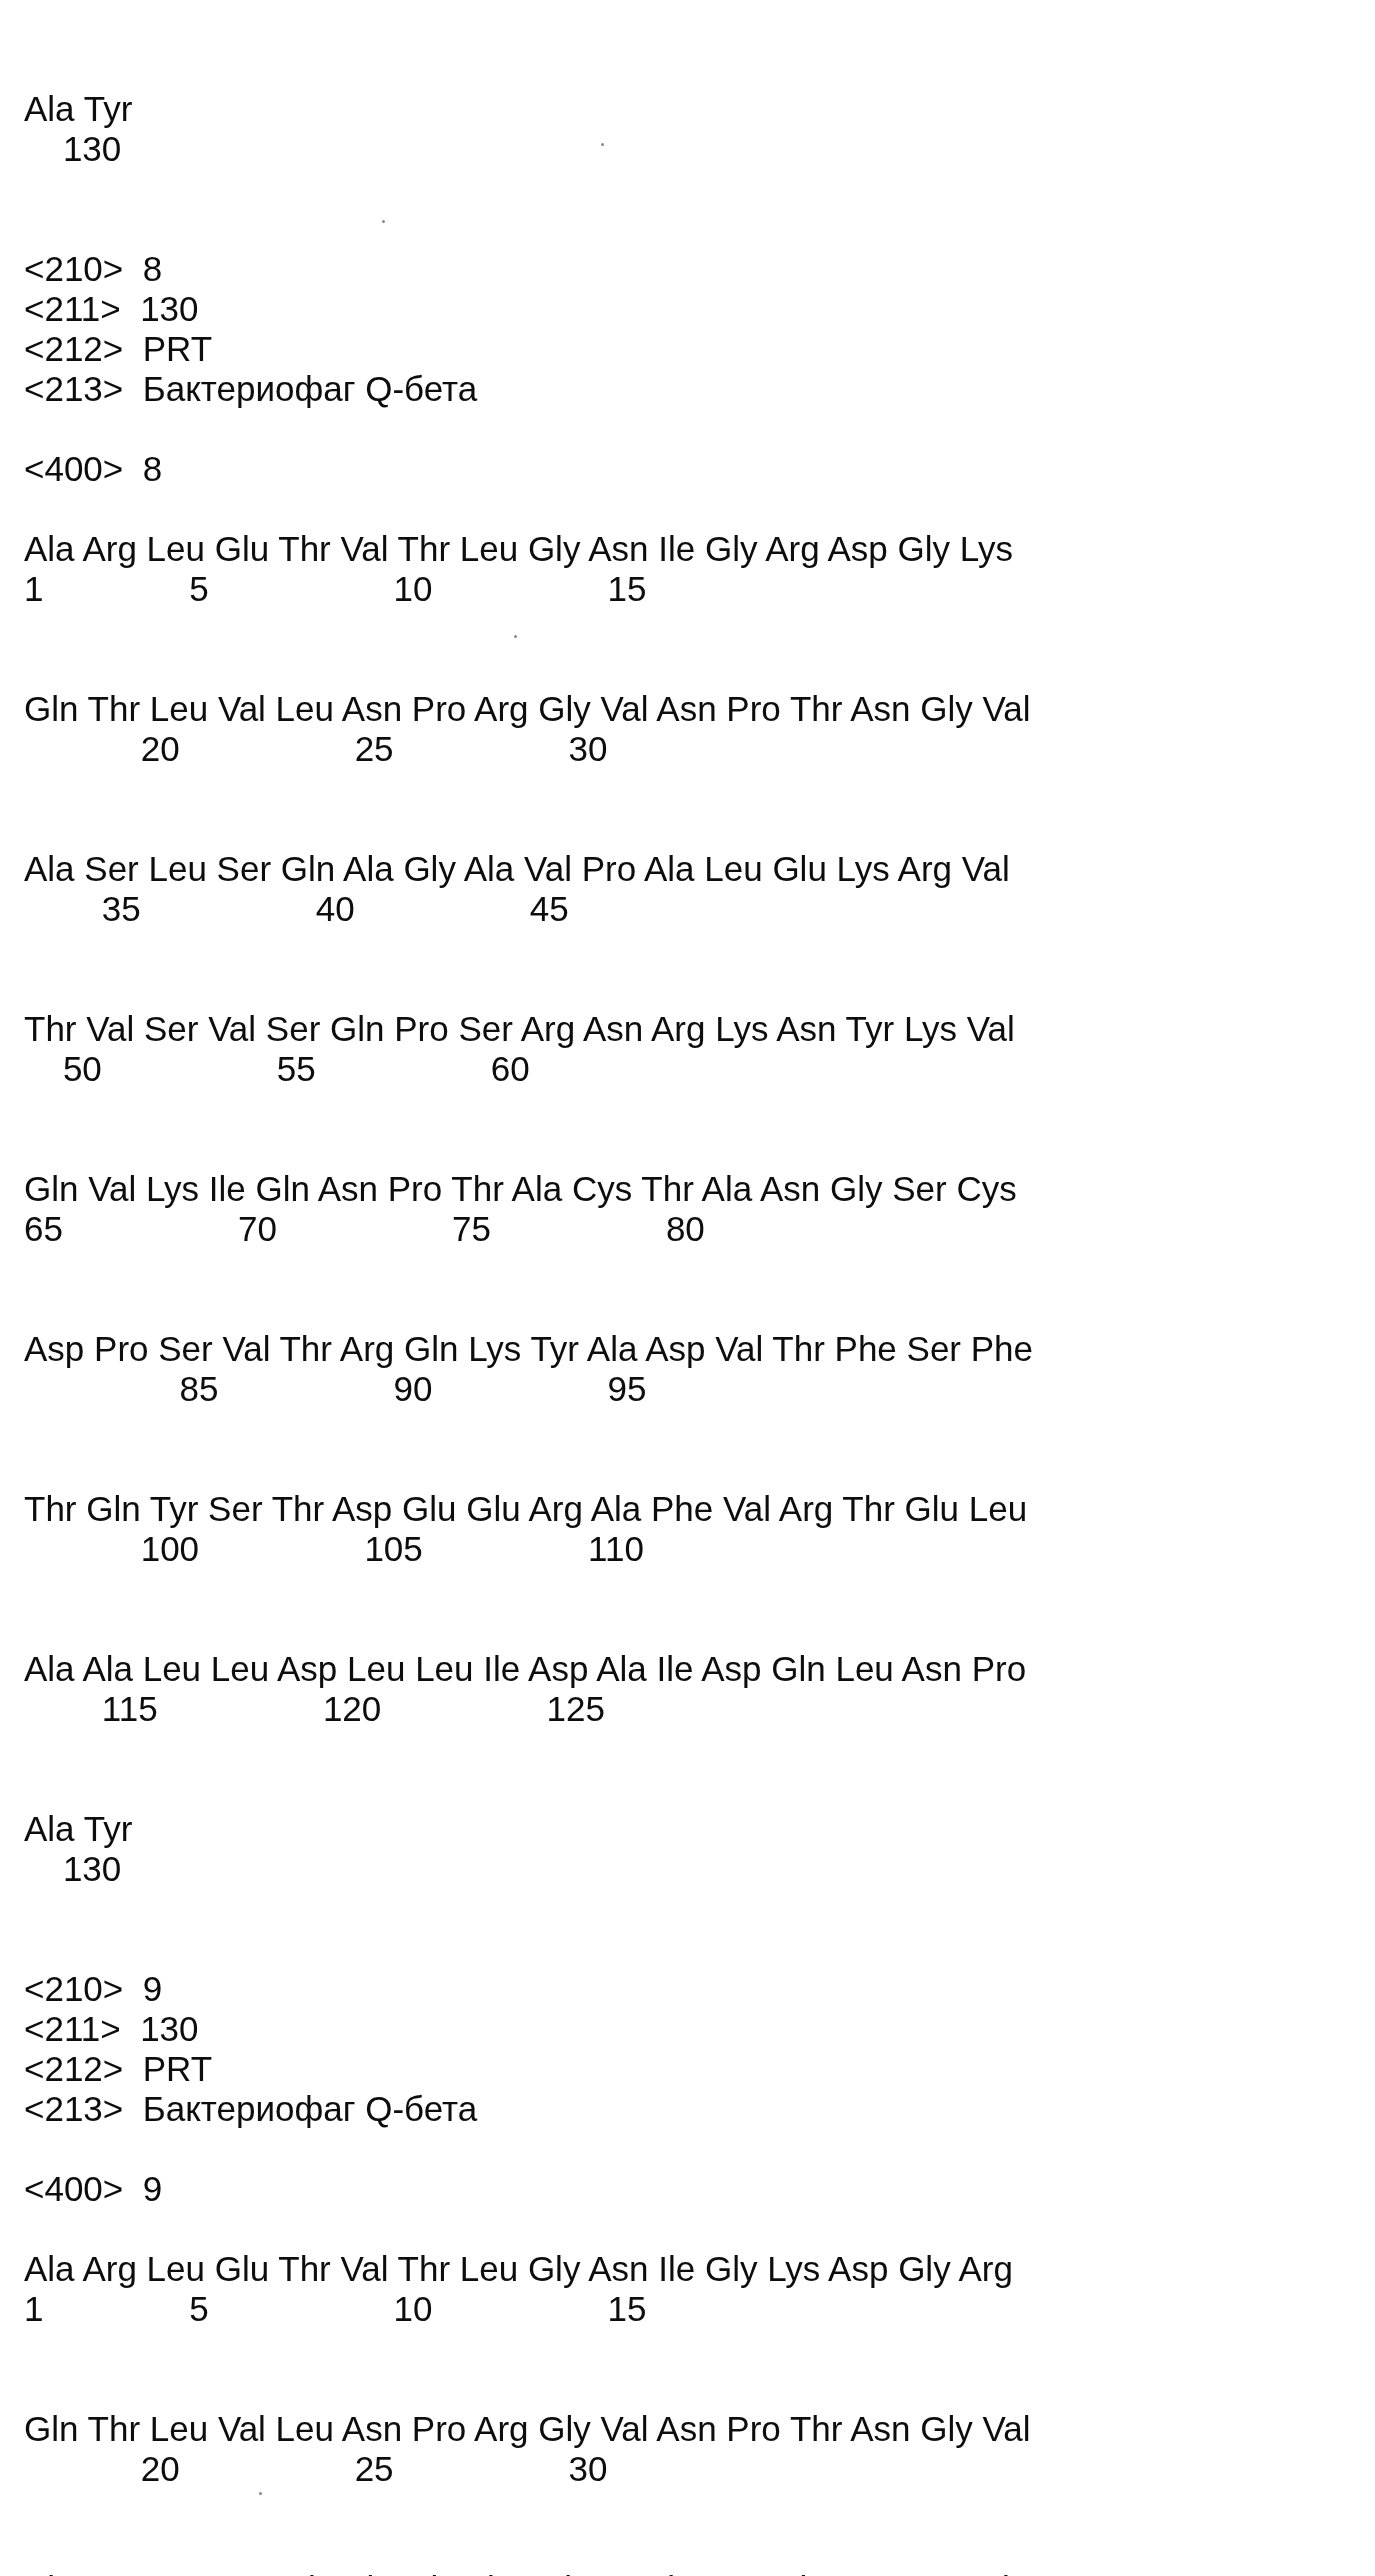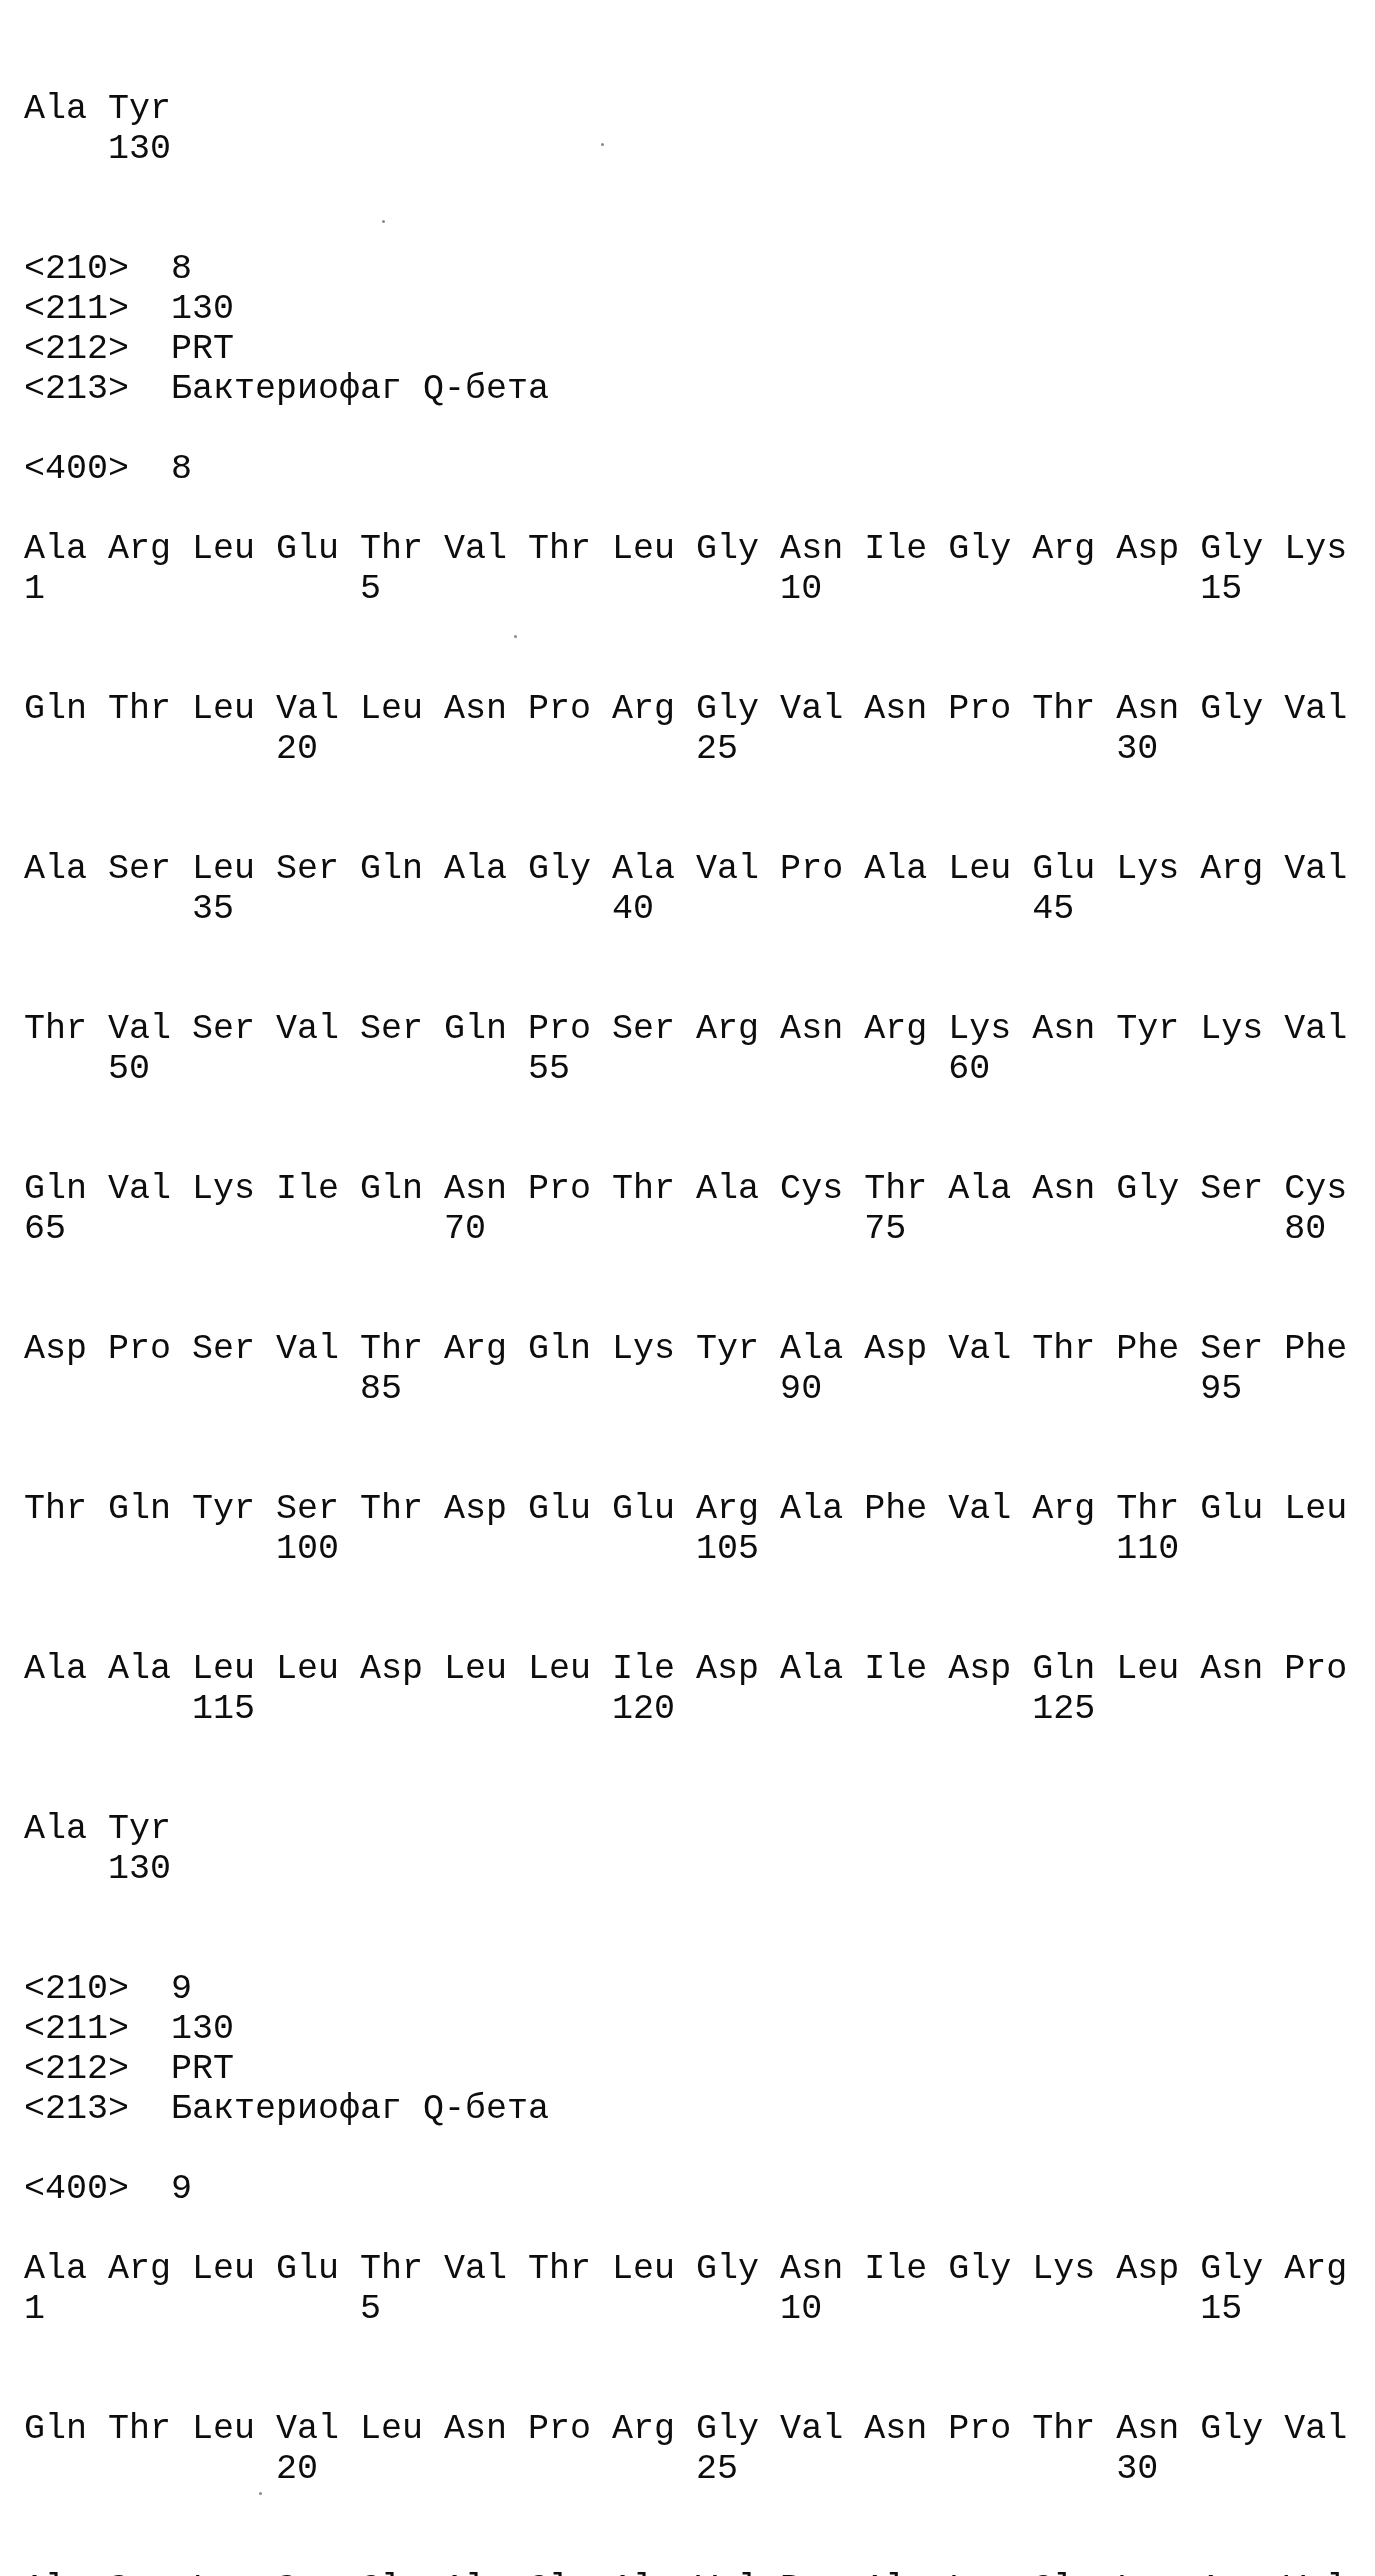--- a/index.html
+++ b/index.html
@@ -14,21 +14,21 @@
     position: relative;
   }
   .page {
     position: absolute;
     left: 0;
     top: 0;
     width: 1304px;
     height: 2576px;
     padding: 8.6px 0 0 24px;
     box-sizing: border-box;
-    font-family: Liberation Mono, monospace;
+    font-family: Liberation Sans, sans-serif;
     font-size: 35px;
     line-height: 40px;
     color: #0d0d0d;
     white-space: pre;
   }
   .line {
     height: 40px;
     white-space: pre;
   }
   .speck {

